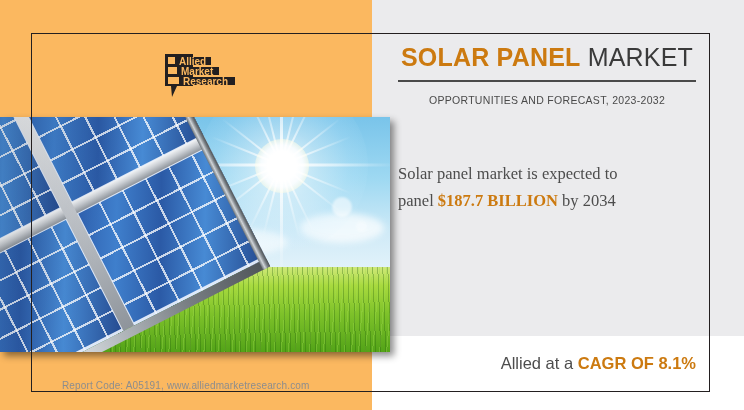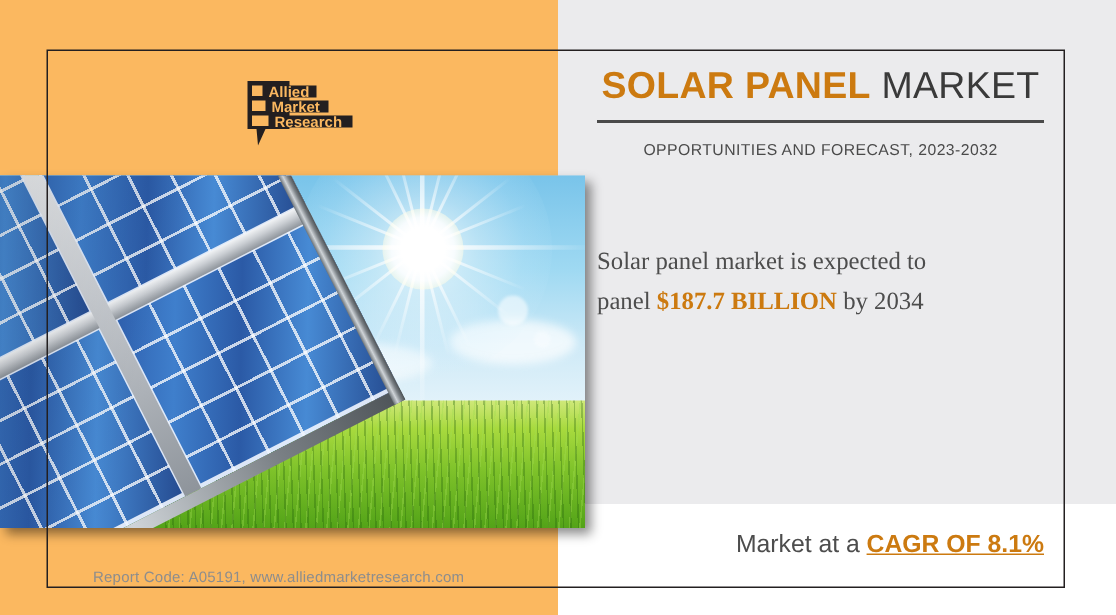--- a/index.html
+++ b/index.html
@@ -186,21 +186,20 @@
     position: absolute;
     right: 13px; bottom: 14px;
     text-align: right;
     font-size: 16.5px;
     color: #4d4d4d;
     line-height: 1.65;
   }
   #cagr .accent {
     color: #cc7a10;
     font-weight: 700;
-    text-decoration: underline;
   }
 </style>
 </head>
 <body>
 
 <div id="banner">
 
   <div id="orange-panel"></div>
 
   <div id="logo">
@@ -264,19 +263,19 @@
   <div id="right-panel">
 
     <div id="title-block">
       <div id="main-title"><span class="accent">SOLAR PANEL</span><span> MARKET</span></div>
       <div id="title-rule"></div>
       <div id="subtitle">OPPORTUNITIES AND FORECAST, 2023-2032</div>
     </div>
 
     <div id="statement"><span>Solar panel market is expected to</span><br><span>panel </span><span class="accent">$187.7 BILLION</span><span> by 2034</span></div>
 
-    <div id="cagr"><span>Market at a </span><span class="accent">CAGR OF 8.1%</span><br></div>
+    <div id="cagr"><span>Allied at a </span><span class="accent">CAGR OF 8.1%</span><br></div>
 
   </div>
 
   <div id="inner-frame"></div>
 
 </div>
 
 </body></html>

